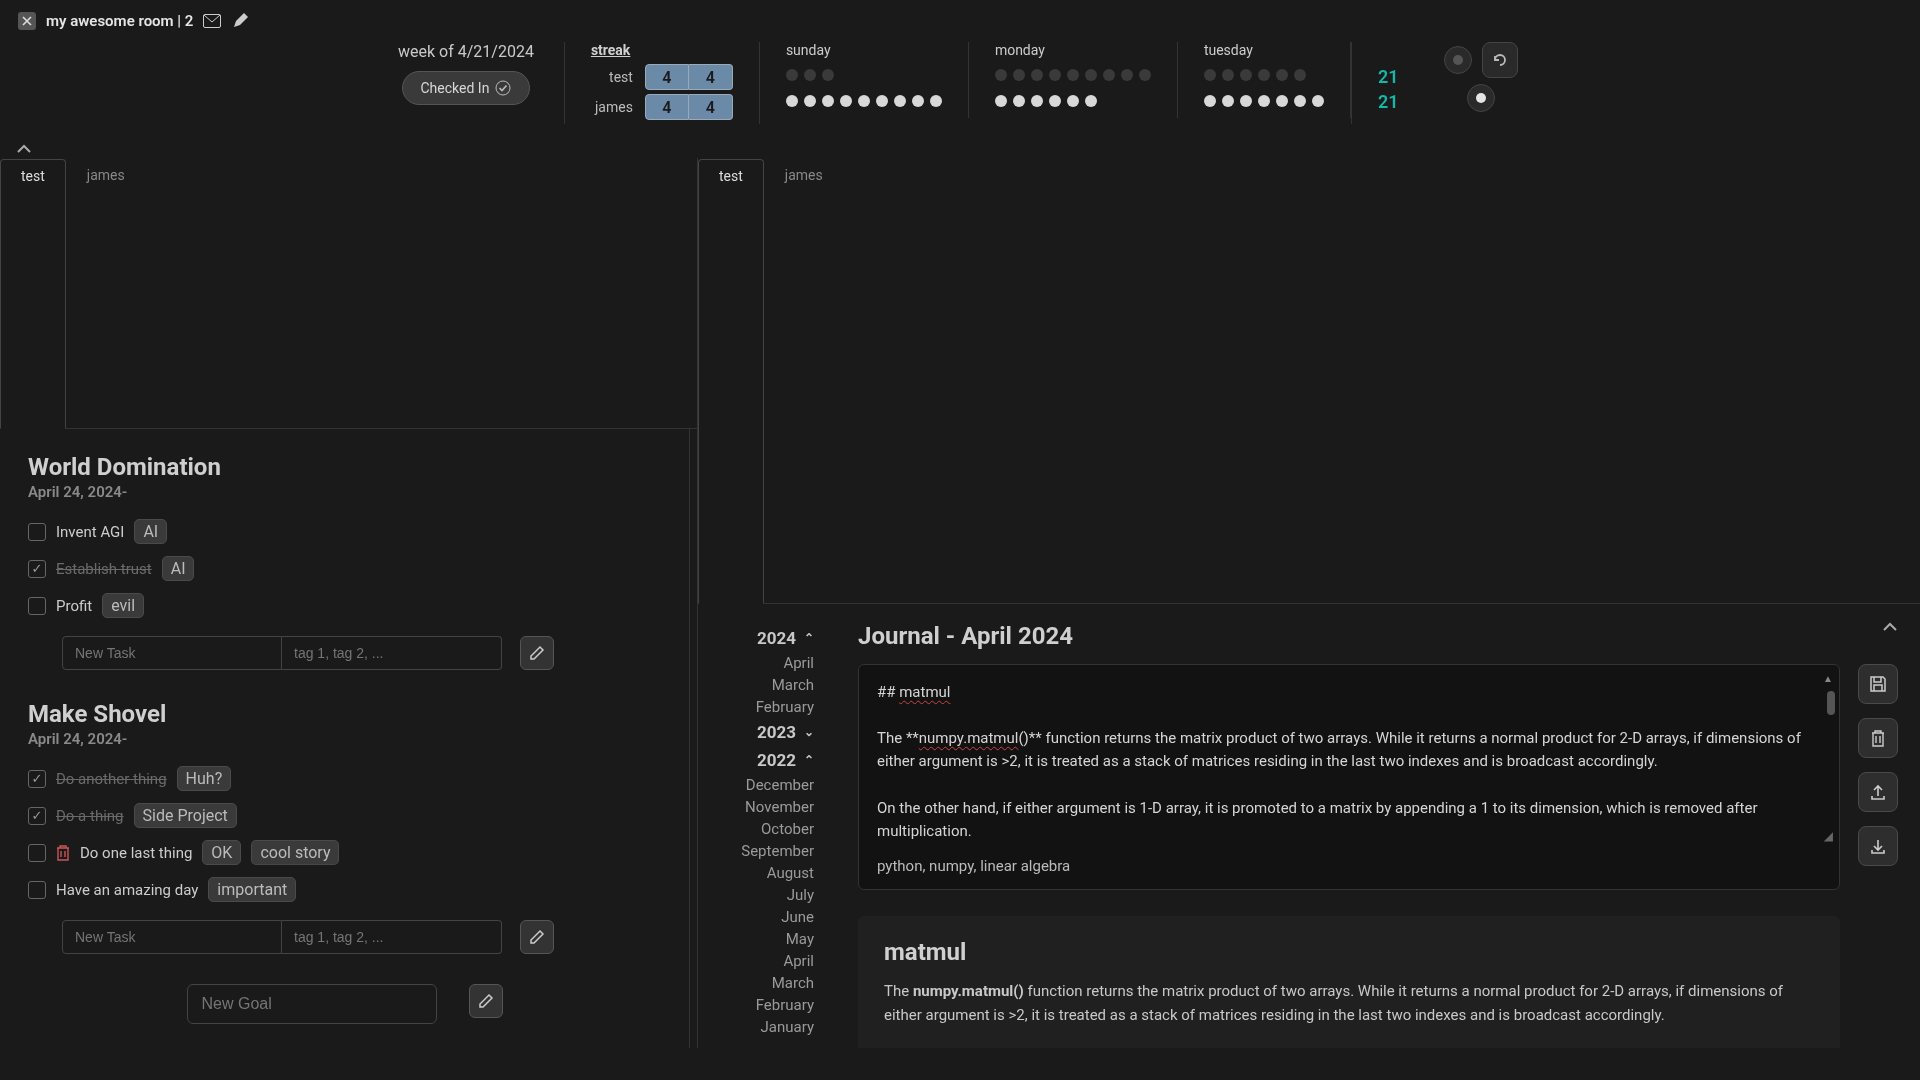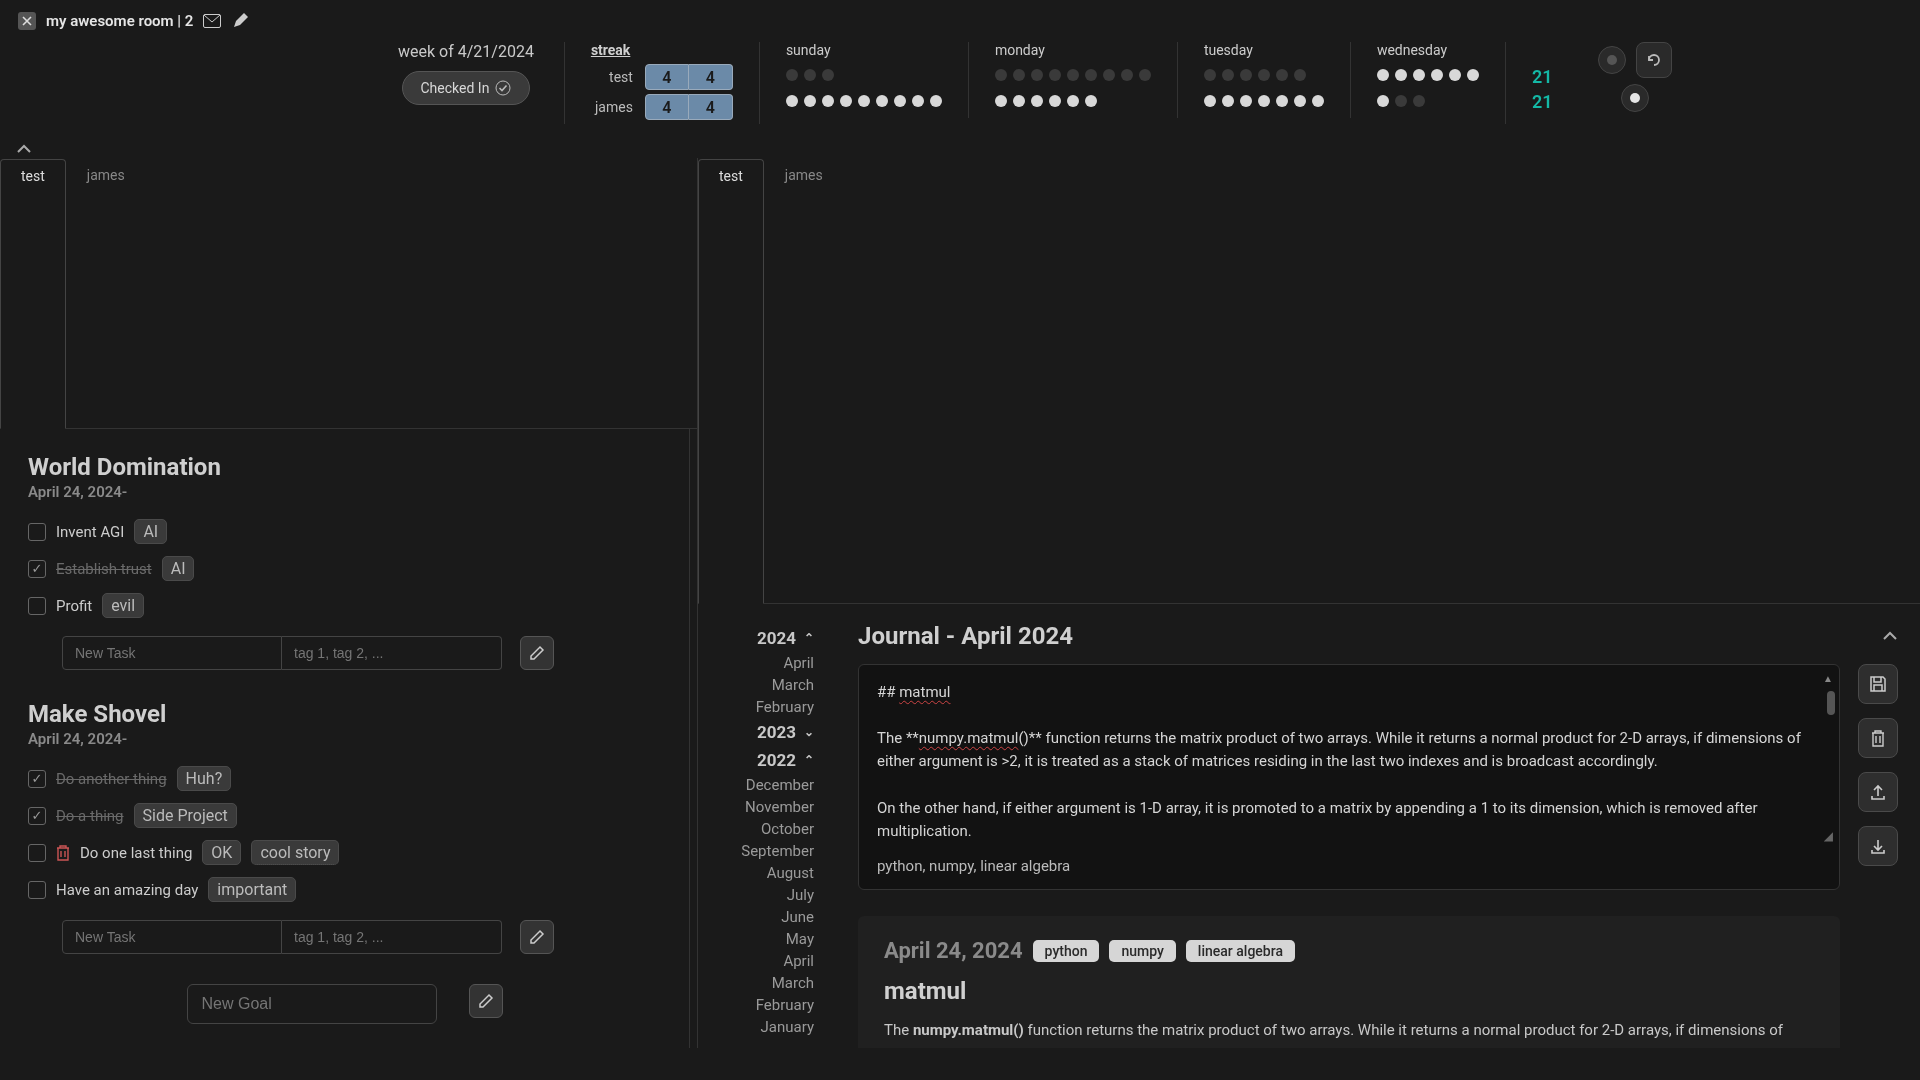--- a/index.html
+++ b/index.html
@@ -136,21 +136,21 @@
 
 .date-nav {
   width:130px; padding:20px 14px; overflow-y:auto; color:#9a9a9a;
   text-align:right; font-size:15px;
 }
 .year-row { display:flex; justify-content:flex-end; align-items:center; gap:8px; font-weight:700; color:#c8c8c8; font-size:17px; padding:4px 0; cursor:pointer;}
 .chev { font-size:12px; }
 .month-item { padding:2px 0; cursor:pointer; }
 
 .journal-area { flex:1; overflow-y:auto; padding:18px 22px 18px 30px; position:relative;}
-.journal-header { display:flex; justify-content:space-between; align-items:center; margin-bottom:14px;}
+.journal-header { display:flex; justify-content:space-between; align-items:flex-start; margin-bottom:14px;}
 .journal-title { font-size:24px; font-weight:700; color:#cfcfcf; }
 
 .editor-card {
   background:#121212; border:1px solid #333; border-radius:6px; padding:16px 18px 14px;
   margin-bottom:26px; position:relative;
 }
 .squiggle { text-decoration: underline wavy #cc4444 1px; text-underline-offset:3px;}
 .editor-tags { margin-top:14px; color:#bbb; font-size:15px; }
 .scroll-arrows { position:absolute; right:6px; top:8px; display:flex; flex-direction:column; color:#888; font-size:10px; gap:0;}
 .tiny-scrollbar { position:absolute; right:4px; top:26px; width:8px; height:24px; background:#555; border-radius:4px;}
@@ -286,36 +286,20 @@
           <div class="dot on"></div>
           <div class="dot on"></div>
           <div class="dot on"></div>
           <div class="dot on"></div>
           <div class="dot on"></div>
           <div class="dot on"></div>
           <div class="dot on"></div>
         </div>
       </div>
       <div class="vline"></div>
-      <div class="day-col">
-        <div class="day-head">wednesday</div>
-        <div class="dots-row">
-          <div class="dot on"></div>
-          <div class="dot on"></div>
-          <div class="dot on"></div>
-          <div class="dot on"></div>
-          <div class="dot on"></div>
-          <div class="dot on"></div>
-        </div>
-        <div class="dots-row">
-          <div class="dot on"></div>
-          <div class="dot"></div>
-          <div class="dot"></div>
-        </div>
-      </div>
     </div>
 
   <div class="vline"></div>
   <div class="day-col" style="justify-content:flex-end; padding-top:24px;">
     <div class="total">21</div>
     <div class="total" style="margin-top:4px">21</div>
   </div>
 
   <div class="streak-right-controls">
     <div class="ctrl-row">
@@ -485,26 +469,20 @@
                 <br><br>
                 <span>The **</span><span class="squiggle">numpy.matmul</span><span>()** function returns the matrix product of two arrays. While it returns a normal product for 2-D arrays, if dimensions of either argument is &gt;2, it is treated as a stack of matrices residing in the last two indexes and is broadcast accordingly.</span>
                 <br><br>
                 <span>On the other hand, if either argument is 1-D array, it is promoted to a matrix by appending a 1 to its dimension, which is removed after multiplication.</span>
               </div>
               <div class="corner-resize">◢</div>
               <div class="editor-tags">python, numpy, linear algebra</div>
             </div>
 
             <div class="entry-card">
-              <div class="entry-head">
-                <span class="entry-date">April 24, 2024</span>
-                <span class="entry-tag">python</span>
-                <span class="entry-tag">numpy</span>
-                <span class="entry-tag">linear algebra</span>
-              </div>
               <div class="entry-h2">matmul</div>
               <p class="entry-p">
                 <span>The </span><strong>numpy.matmul()</strong><span> function returns the matrix product of two arrays. While it returns a normal product for 2-D arrays, if dimensions of either argument is &gt;2, it is treated as a stack of matrices residing in the last two indexes and is broadcast accordingly.</span>
               </p>
 
             </div>
           </div>
 
           <div class="side-btns-col" style="display:flex; flex-direction:column; gap:14px;">
             <div class="side-btn">

